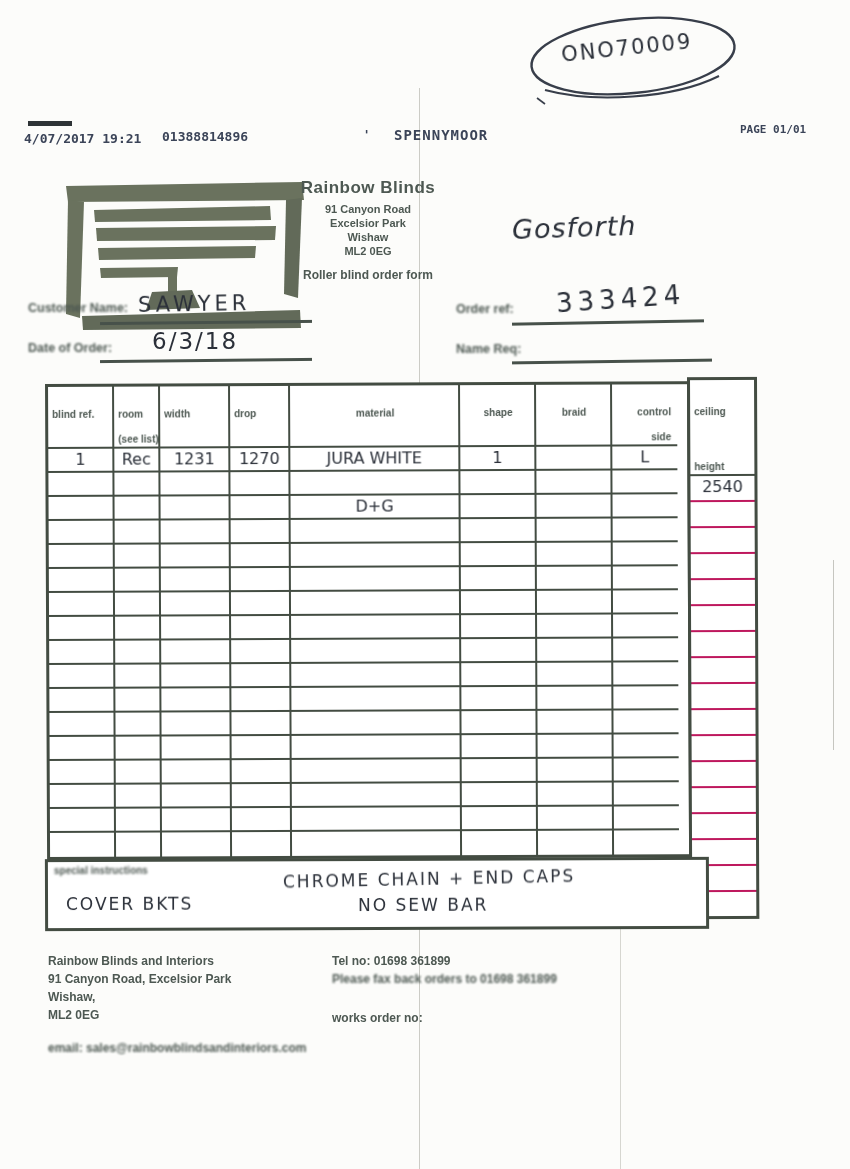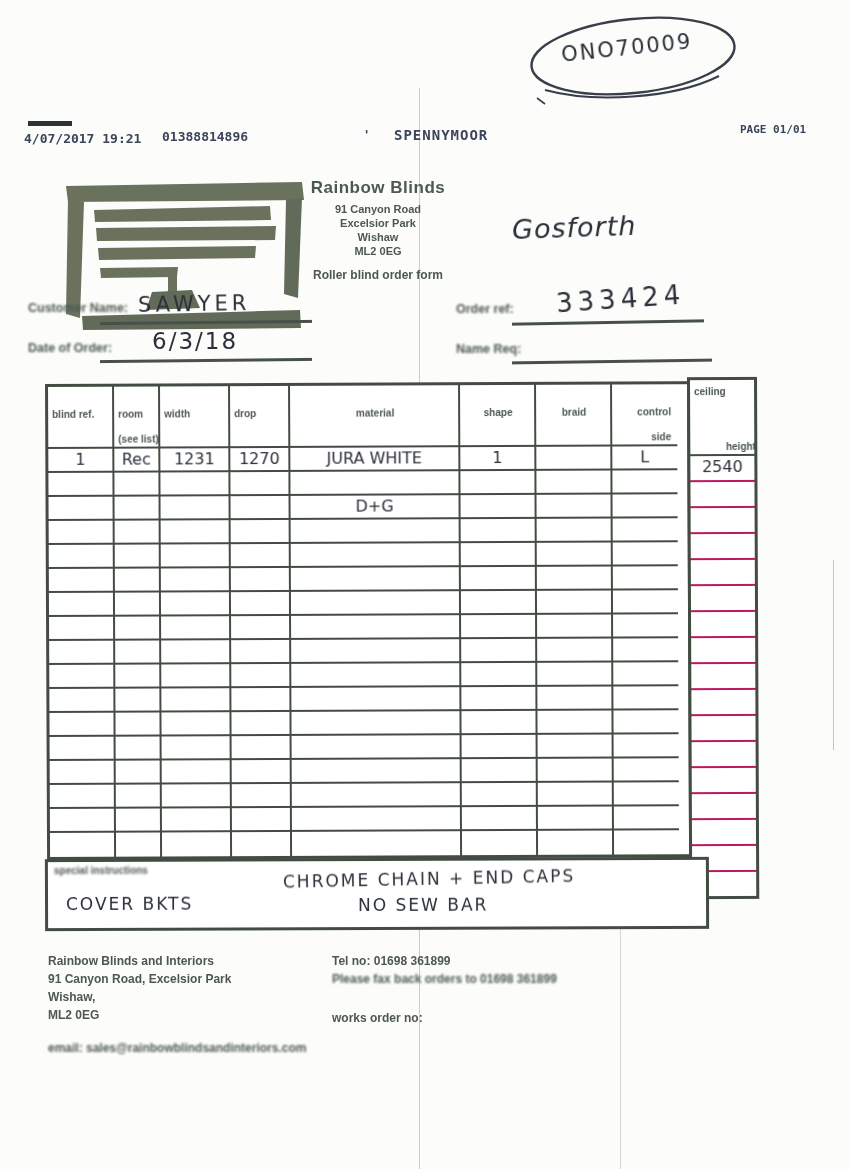--- a/index.html
+++ b/index.html
@@ -23,21 +23,21 @@
   .thead{height:62px;}
   .trow{height:24px;}
   .thcell,.tcell{border-right:2px solid #434c42;border-bottom:2px solid #434c42;position:relative;overflow:visible;}
   .thcell:last-child,.tcell:last-child{border-right:none;}
   .thcell{font-size:10px;padding:22px 2px 2px 4px;display:flex;flex-direction:column;color:#4d5852;font-weight:bold;}
   .thcell .l2{margin-top:auto;white-space:nowrap;}
   .tcell{font-size:16px;line-height:22px;text-align:center;white-space:nowrap;}
   .trow:last-child .tcell{border-bottom:none;}
   
   #height-col{position:absolute;left:642px;top:0;width:64px;border:3px solid #434c42;background:#fff;filter:blur(0.25px);}
-  #height-head{height:66px;font-size:10px;padding:6px 2px 2px 4px;display:flex;flex-direction:row;color:#4d5852;font-weight:bold;border-bottom:2px solid #434c42;}
+  #height-head{height:66px;font-size:10px;padding:6px 2px 2px 4px;display:flex;flex-direction:column;color:#4d5852;font-weight:bold;border-bottom:2px solid #434c42;margin-top:20px;}
   #height-head .l2{margin-top:auto;}
   .hcell{height:24px;border-bottom:2px solid #be185d;font-size:16px;line-height:22px;text-align:center;}
   .hcell:last-child{border-bottom:none;}
   
   #special-box{position:absolute;left:45px;top:858px;width:658px;height:66px;border:3px solid #434c42;background:#fff;filter:blur(0.25px);transform:rotate(-0.2deg);}
   
   .foot{font-size:12px;line-height:17px;}
   svg{display:block;}
 </style>
 </head>
@@ -75,21 +75,21 @@
         <path d="M36,52 L216,50 L215,64 L37,65 Z"></path>
         <path d="M38,72 L196,70 L195,82 L39,84 Z"></path>
         <path d="M40,92 L118,91 L117,101 L41,102 Z"></path>
         <rect x="108" y="96" width="9" height="20"></rect>
         <path d="M92,116 L132,114 L140,132 L86,134 Z" fill="#4d5743"></path>
         <path d="M22,140 L240,134 L241,152 L23,154 Z" fill="#4d5743"></path>
       </g>
     </svg>
   </div>
 
-  <div class="abs print" style="left:278px;top:178px;width:200px;text-align:center;">
+  <div class="abs print" style="left:268px;top:178px;width:200px;text-align:center;">
     <div style="font-size:17px;letter-spacing:0.5px;">Rainbow Blinds</div>
     <div style="font-size:11px;line-height:14px;margin-top:4px;">91 Canyon Road</div>
     <div style="font-size:11px;line-height:14px;">Excelsior Park</div>
     <div style="font-size:11px;line-height:14px;">Wishaw</div>
     <div style="font-size:11px;line-height:14px;">ML2 0EG</div>
     <div style="font-size:12px;margin-top:10px;">Roller blind order form</div>
   </div>
 
   <div class="abs handtxt" style="left:512px;top:212px;font-size:27px;letter-spacing:1px;transform:rotate(-2deg);font-style:italic;">Gosforth</div>
 

